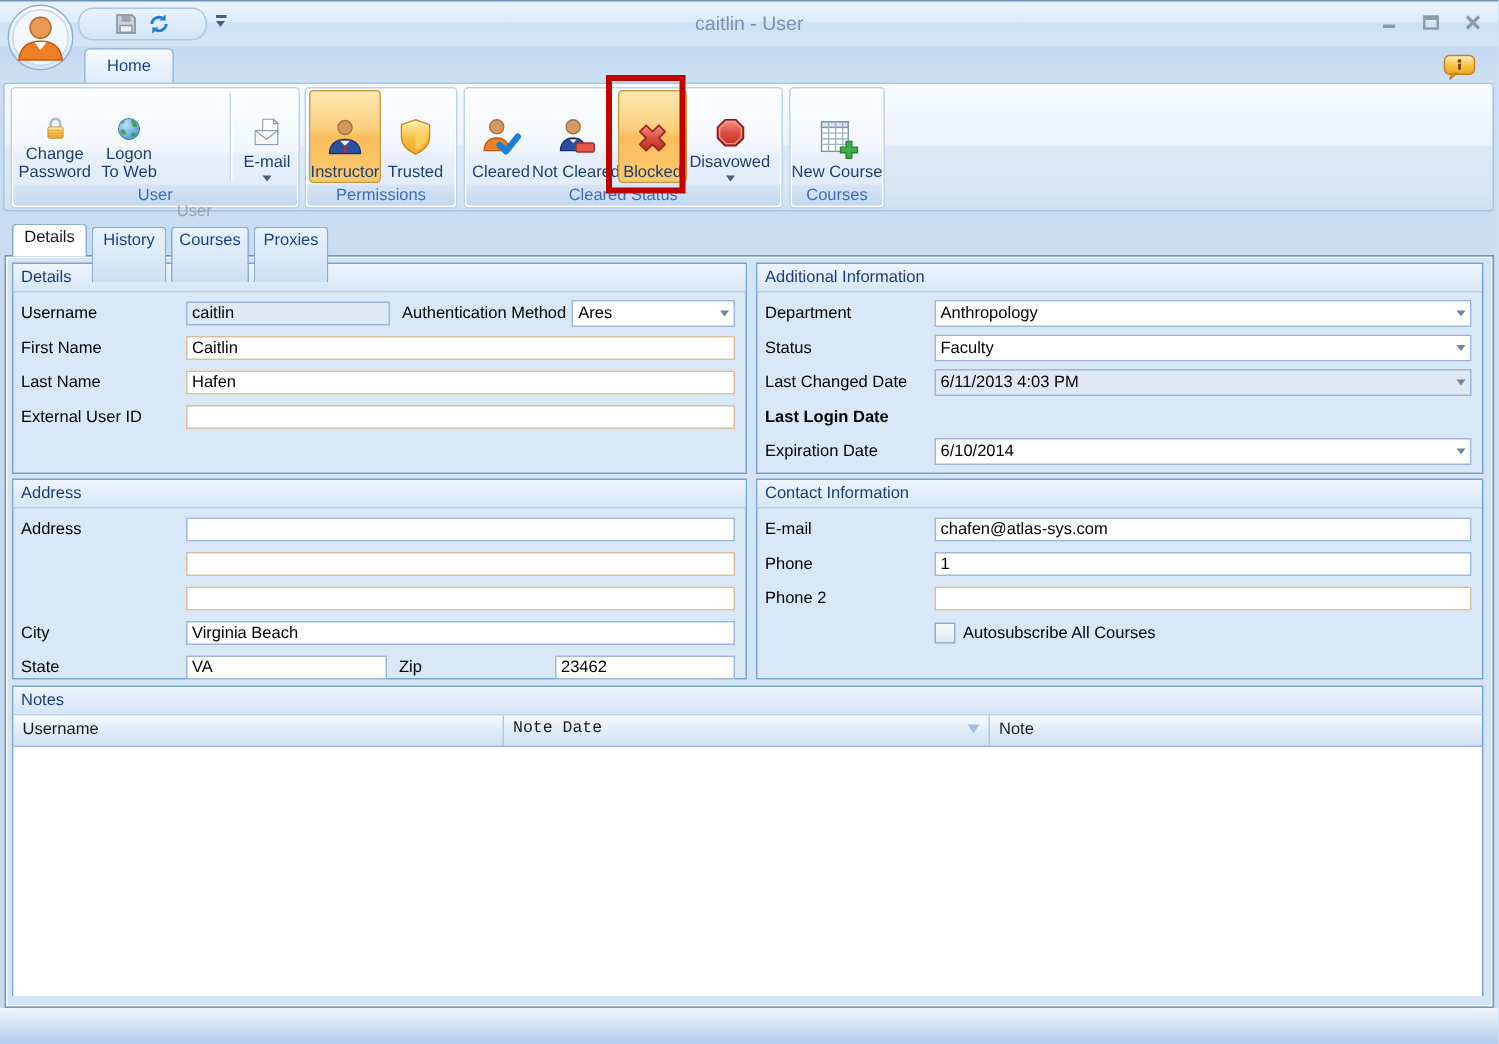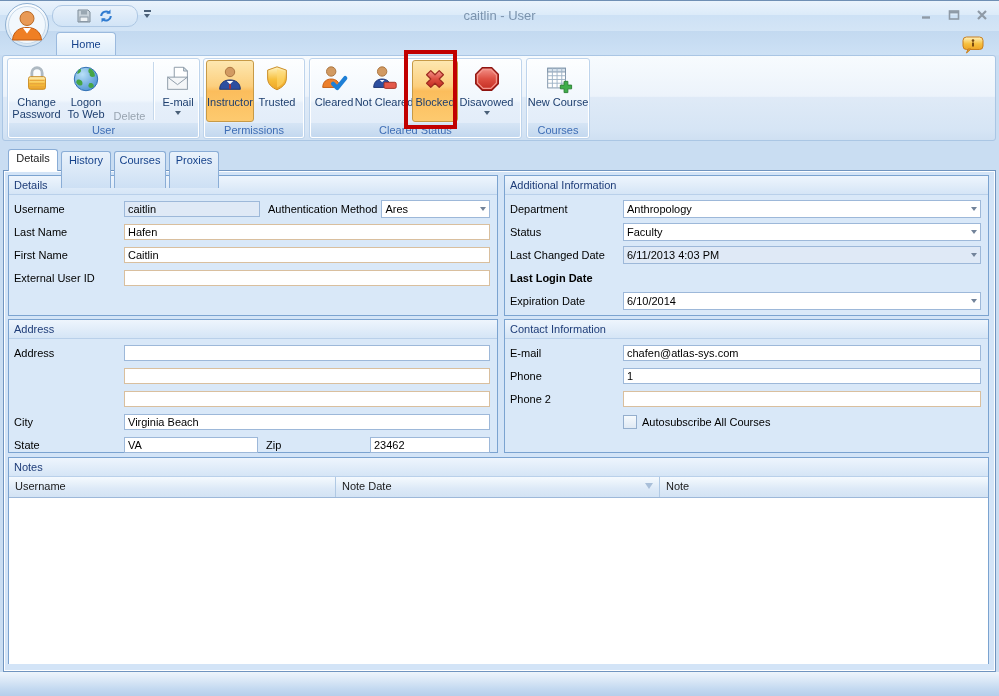--- a/index.html
+++ b/index.html
@@ -28,21 +28,21 @@
   .helpballoon{position:absolute;left:962px;top:35px;z-index:3;}
 
   
   .ribbon{position:absolute;left:2px;top:54px;width:994px;height:86px;border:1px solid #aac6e4;border-radius:3px;
     background:linear-gradient(180deg,#f7fbfe 0%,#ecf3fb 48%,#dfeaf7 49%,#d6e5f5 88%,#cfe0f2 100%);box-sizing:border-box;}
   .grp{position:absolute;top:2px;height:81px;border:1px solid #bed4ec;border-radius:3px;box-sizing:border-box;
     background:linear-gradient(#fdfeff,#f1f7fd 52%,#e6effa 56%,#e0ebf8);box-shadow:inset 0 0 0 1px #ffffff;}
   .grp-label{position:absolute;left:1px;right:1px;bottom:1px;height:14px;line-height:14px;text-align:center;color:#3e6db5;
     font-size:11px;background:linear-gradient(#d6e5f5,#c3d8ef);border-radius:0 0 2px 2px;}
   .grp-body{display:flex;align-items:flex-start;padding:1px 2px;height:64px;}
-  .rbtn{display:flex;flex-direction:column;align-items:center;box-sizing:border-box;height:62px;padding-top:3px;
+  .rbtn{display:flex;flex-direction:column;align-items:center;box-sizing:border-box;height:62px;padding-top:16px;
     border:1px solid transparent;border-radius:3px;color:#1e3f6f;font-size:11px;text-align:center;cursor:default;flex:none;}
   .rbtn .lbl{margin-top:2px;line-height:12px;}
   .rbtn .one{white-space:nowrap;}
   .rbtn.sel{background:linear-gradient(#fde7b0,#fccf7e 42%,#fbbd5c 50%,#fdca6f);border-color:#c79a46;}
   .rbtn.dis{color:#98a4b0;gap:44px;}
   .sep{width:1px;height:58px;margin:2px 3px 0 3px;background:#c5d8ec;box-shadow:1px 0 0 #fff;flex:none;}
   .dd{width:0;height:0;border-left:3.5px solid transparent;border-right:3.5px solid transparent;border-top:4px solid #4a6078;margin-top:3px;}
   .annotation{position:absolute;left:404px;top:49px;width:53px;height:79px;border:4px solid #c10000;box-sizing:border-box;z-index:9;pointer-events:none;}
 
   
@@ -321,26 +321,26 @@
         <div class="frow">
           <span class="flabel">Username</span>
           <input class="fin ro" style="width: 128px; flex: 0 0 auto;" readonly="" value="caitlin">
           <span class="flabel2">Authentication Method</span>
           <div class="fin combo grow">
             <span class="txt">Ares</span>
               <span class="arr"></span>
           </div>
         </div>
         <div class="frow">
+          <span class="flabel">First Name</span>
+          <input class="fin warm grow" value="Caitlin" style="">
+        </div>
+        <div class="frow">
           <span class="flabel">Last Name</span>
           <input class="fin warm grow" value="Hafen" style="">
-        </div>
-        <div class="frow">
-          <span class="flabel">First Name</span>
-          <input class="fin warm grow" value="Caitlin" style="">
         </div>
         <div class="frow">
           <span class="flabel">External User ID</span>
           <input class="fin warm grow" value="" style="">
         </div>
       </div>
     </div>
 
     <div class="fgroup" style="left:500px;top:4px;width:485px;height:141px;">
       <div class="fhead">Additional Information</div>
@@ -429,21 +429,21 @@
         </div>
       </div>
     </div>
 
     <div class="fgroup" style="left:4px;top:286px;width:981px;height:207px;">
       <div class="fhead">Notes</div>
       <div class="nthead">
         <div class="ncell" style="width:327px;">
           <span>Username</span>
         </div>
-        <div class="ncell" style="width:324px;">
+        <div class="ncell" style="width:324px;font-family:Liberation Mono, monospace;">
           <span>Note Date</span>
           <span class="sortarr"></span>
         </div>
         <div class="ncell" style="flex:1;border-right:none;">
           <span>Note</span>
         </div>
       </div>
       <div class="ntbody" style="height:166px;"></div>
     </div>
   </div>

